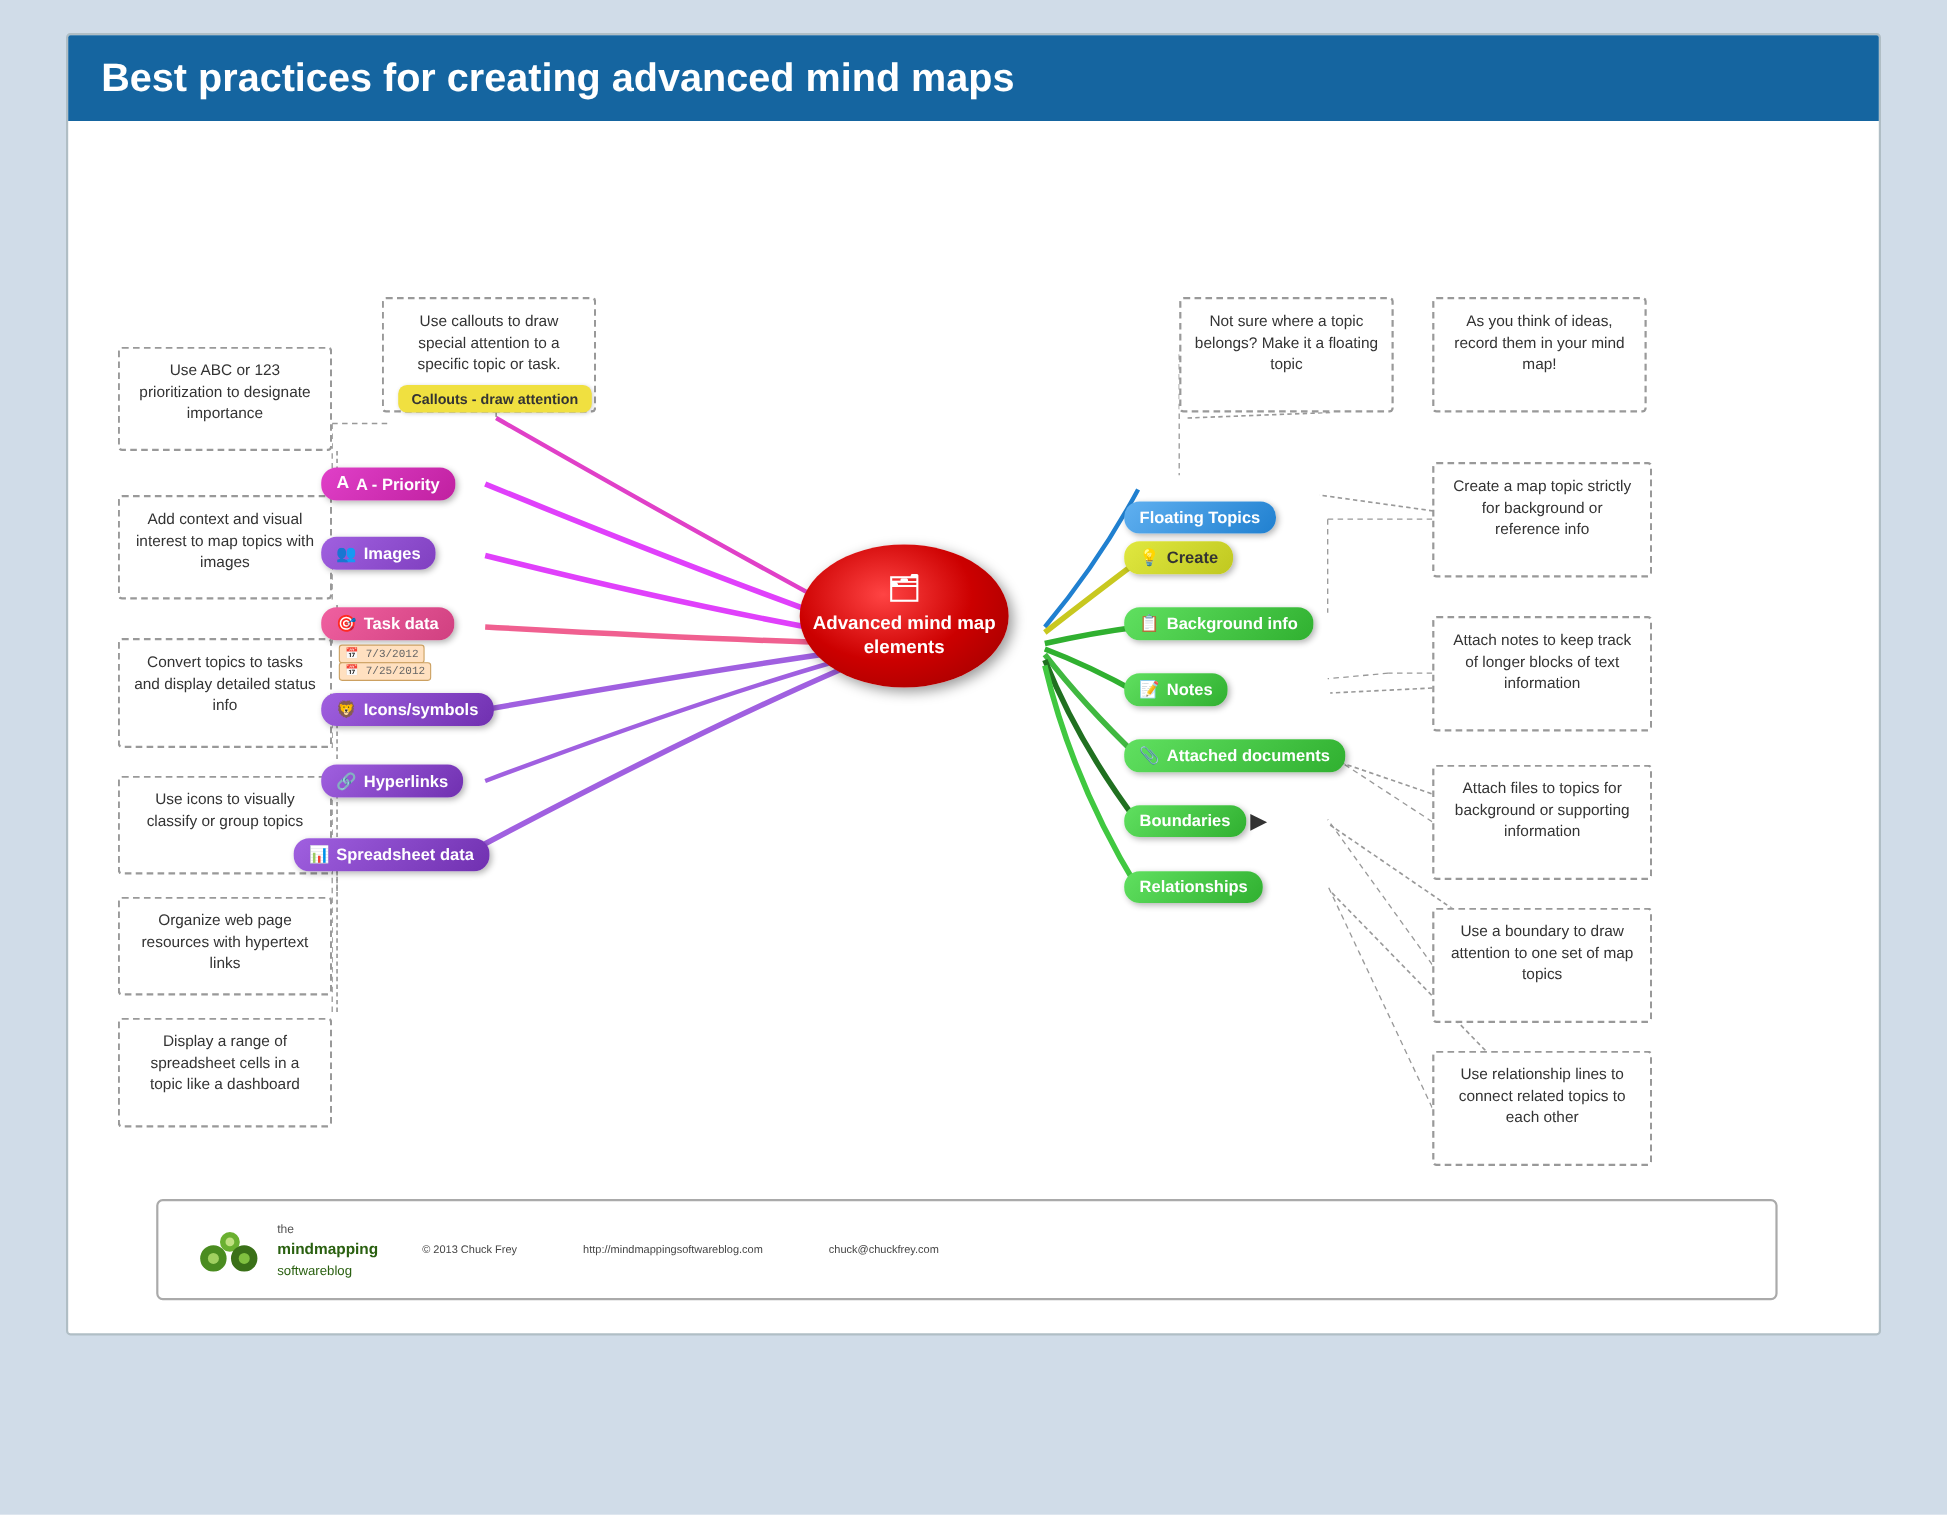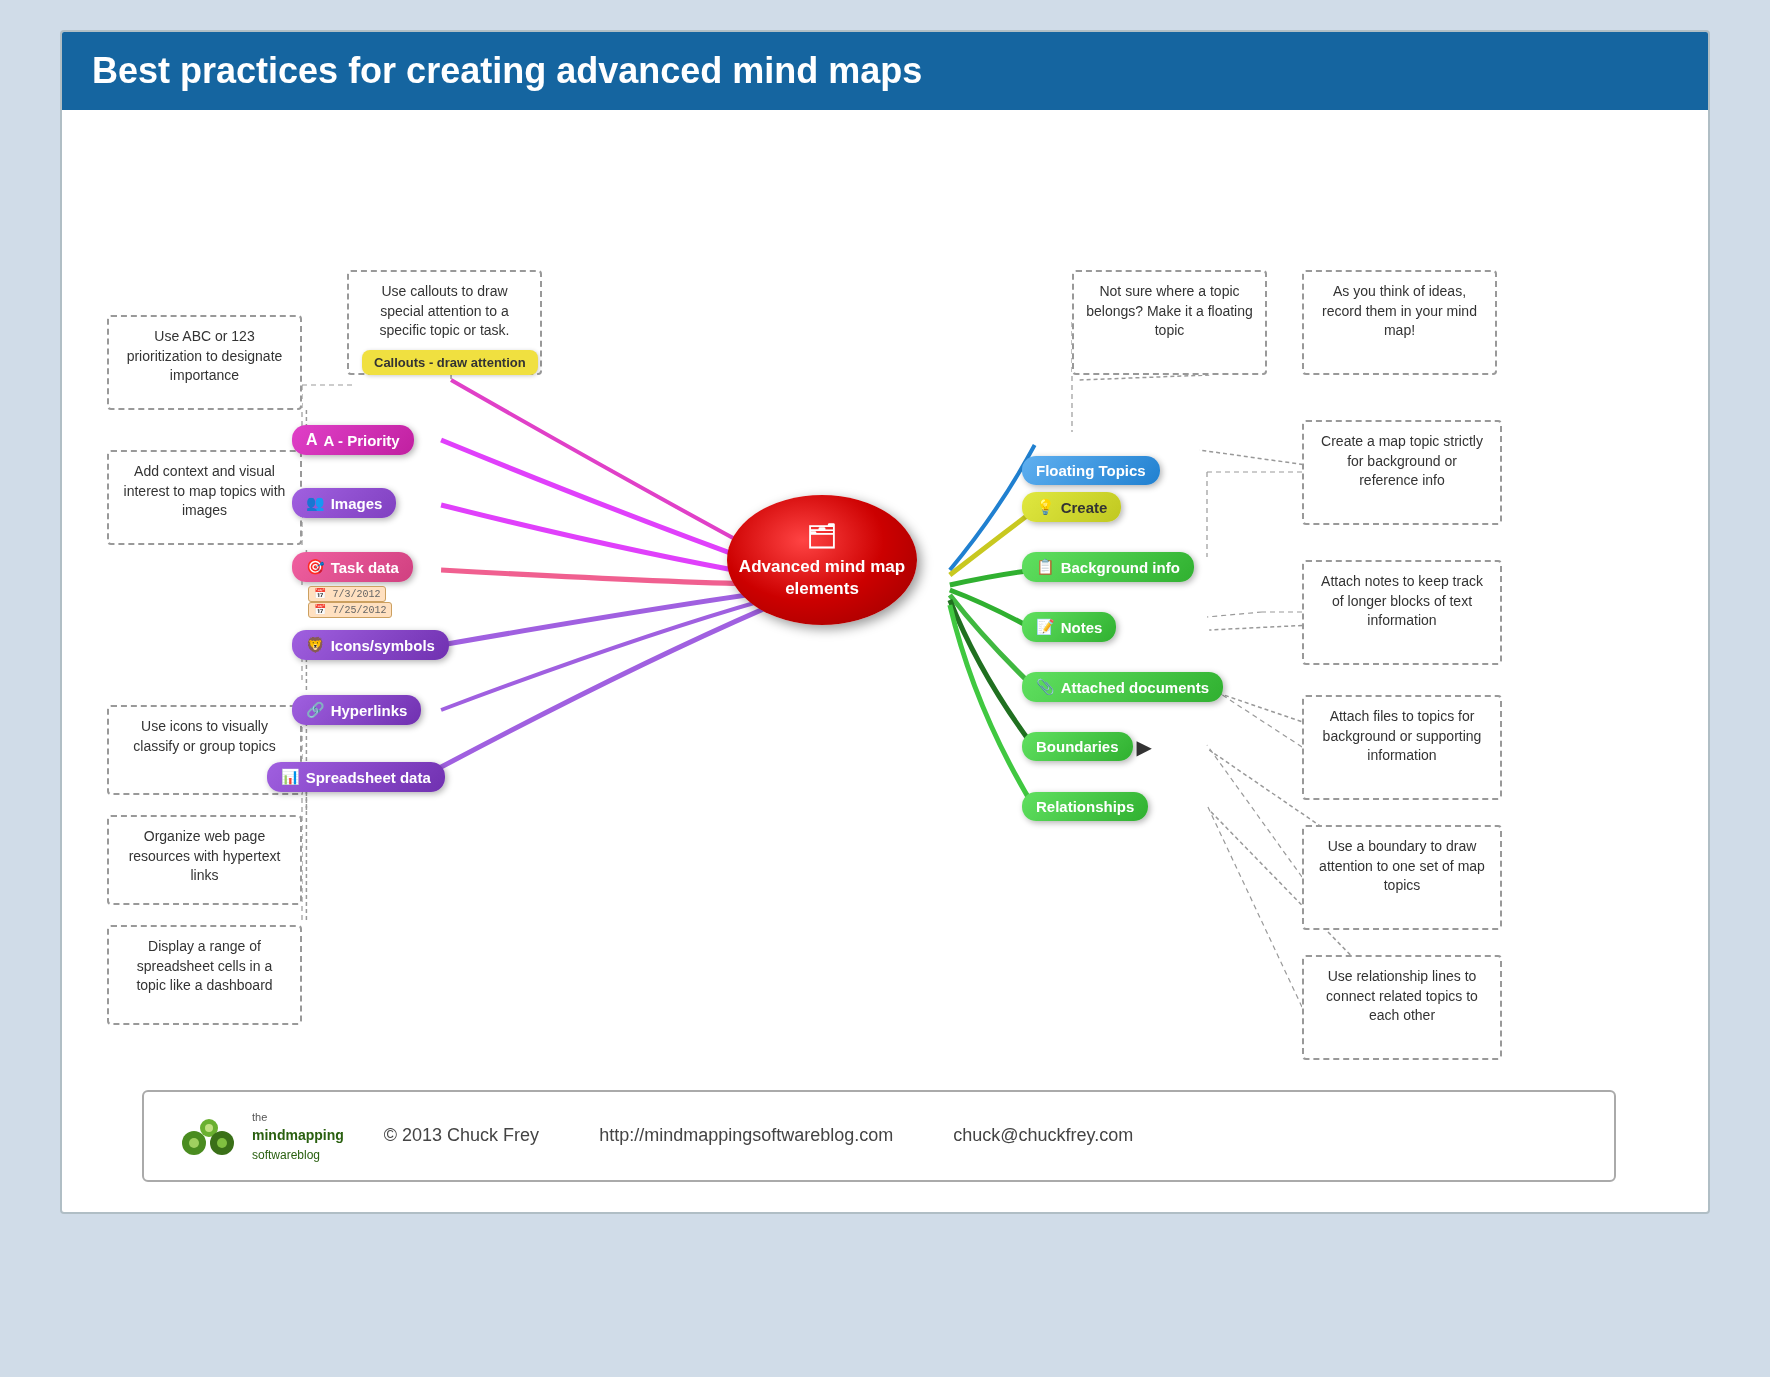--- a/index.html
+++ b/index.html
@@ -154,21 +154,21 @@
       gap: 40px;
     }
     .footer-logo {
       display: flex;
       align-items: center;
       gap: 8px;
     }
     .footer-links {
       display: flex;
       gap: 60px;
-      font-size: 18px;
+      font-size: 10px;
       color: #444;
     }
   </style>
 </head>
 <body>
 
 <div class="main-container">
 
   <div class="title-bar">
     <h1>Best practices for creating advanced mind maps</h1>
@@ -307,20 +307,23 @@
     </div>
 
     <div class="info-box" style="left:285px; top:140px; width:195px; height:105px;">
       <span>Use callouts to draw special attention to a specific topic or task.</span>
     </div>
 
     <div class="info-box" style="left:45px; top:320px; width:195px; height:95px;">
       <span>Add context and visual interest to map topics with images</span>
     </div>
 
+    <div class="info-box" style="left:45px; top:450px; width:195px; height:100px;">
+      <span>Convert topics to tasks and display detailed status info</span>
+    </div>
 
     <div class="info-box" style="left:45px; top:575px; width:195px; height:90px;">
       <span>Use icons to visually classify or group topics</span>
     </div>
 
     <div class="info-box" style="left:45px; top:685px; width:195px; height:90px;">
       <span>Organize web page resources with hypertext links</span>
     </div>
 
     <div class="info-box" style="left:45px; top:795px; width:195px; height:100px;">

